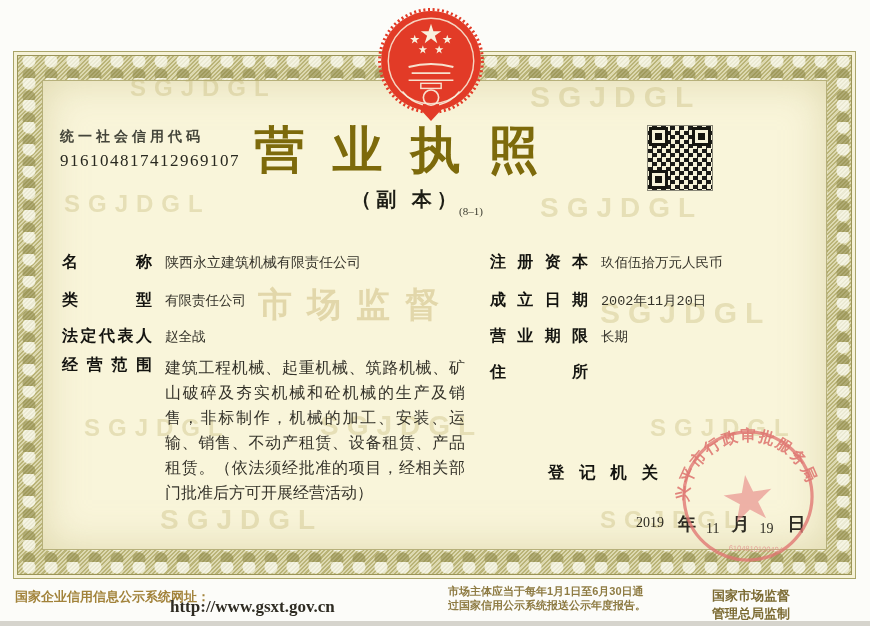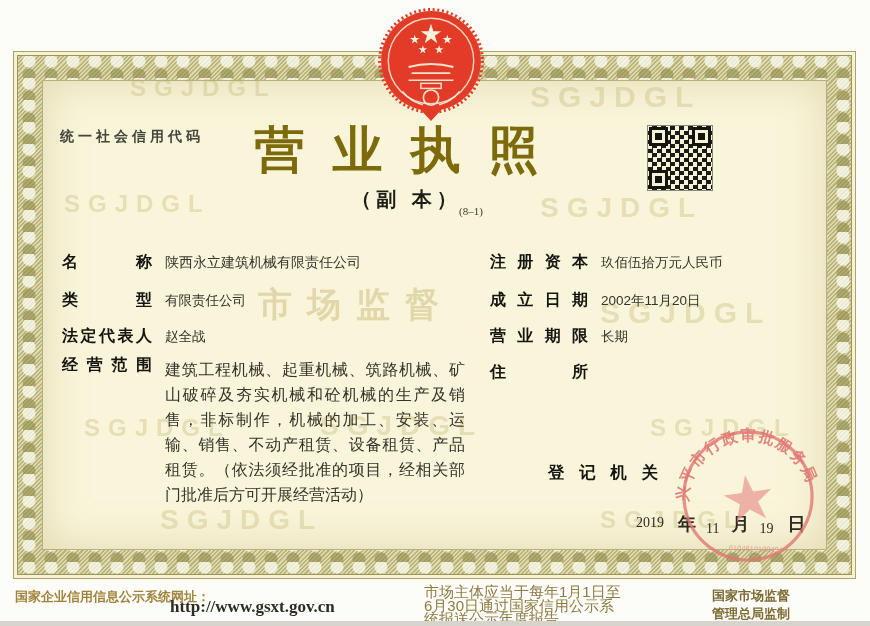--- a/index.html
+++ b/index.html
@@ -44,42 +44,42 @@
     background-size:9px 9px;outline:1px solid rgba(27,27,24,.5);}
   .finder{position:absolute;width:13px;height:13px;border:3px solid #15150f;background:#f6f2d8;}
   .finder i{display:block;width:7px;height:7px;margin:3px;background:#15150f;}
   .qr-caption{position:absolute;left:722px;top:136px;width:96px;font-size:10px;line-height:13px;
     color:#55554a;text-align:justify;}
   
   .row{position:absolute;display:flex;align-items:flex-start;}
   .lab{font-weight:bold;font-size:16px;color:#141410;flex:0 0 auto;}
   .jchars{display:flex;justify-content:space-between;}
   .lw{width:90px;}.rw{width:98px;}
-  .val{margin-left:13px;margin-top:2px;font-family:Liberation Sans, sans-serif;
+  .val{margin-left:13px;margin-top:2px;font-family:Liberation Mono, monospace;
     font-size:13.5px;color:#35332a;}
   .val-big{font-size:14px;}
   .scope{width:300px;line-height:25px;text-align:justify;font-size:16px;}
   .registry{position:absolute;left:548px;top:462px;width:110px;font-weight:bold;
     font-size:16.5px;color:#141410;}
   
   .dateline{position:absolute;left:636px;top:512px;display:flex;align-items:flex-start;
     color:#2c2a22;z-index:4;}
   .dateline .cn{font-weight:bold;font-size:18px;}
   .dateline .num{font-family:"Liberation Serif",serif;font-size:14px;position:relative;top:3px;}
   .dateline .num.sm{font-size:14px;top:9px;}
   .gap14{margin-left:14px;}.gap12{margin-left:12px;}.gap10{margin-left:10px;}
   
   .seal{position:absolute;left:664px;top:412px;width:168px;height:168px;z-index:5;
     pointer-events:none;opacity:.92;}
   
   .f-left-label{position:absolute;left:15px;top:588px;font-size:13px;font-weight:bold;color:#a2833b;}
   .f-left-url{position:absolute;left:170px;top:597px;font-family:Liberation Serif, serif;
     font-size:17px;font-weight:bold;color:#2e2b22;}
-  .f-mid{position:absolute;left:424px;top:585px;width:200px;font-size:15px;line-height:13.5px;
-    color:#8e7b43;font-weight:normal;}
+  .f-mid{position:absolute;left:448px;top:585px;width:200px;font-size:11px;line-height:13.5px;
+    color:#8e7b43;font-weight:bold;}
   .f-right{position:absolute;left:712px;top:587px;font-size:13px;color:#7c6b33;font-weight:bold;}
   .edge-strip{position:absolute;left:0;top:621px;width:870px;height:5px;background:#d6d4cd;z-index:6;}
 </style>
 </head>
 <body>
 
 <div class="cert">
   <div class="band">
     <div class="inner"></div>
   </div>
@@ -115,20 +115,21 @@
       <path d="M30,60 Q52,54 74,60" stroke-width="2"></path>
       <line x1="33" y1="66" x2="71" y2="66" stroke-width="1.6"></line>
       <line x1="30" y1="73" x2="74" y2="73" stroke-width="1.6"></line>
       <rect x="42" y="76" width="20" height="5" stroke-width="1.4"></rect>
       <circle cx="52" cy="90" r="7.5" stroke-width="1.6"></circle>
       <path d="M24,84 Q32,94 44,97 M80,84 Q72,94 60,97" stroke-width="1.4"></path>
     </g>
   </svg>
 
   <div class="credit-label">统一社会信用代码</div>
+  <div class="credit-code">916104817412969107</div>
 
   <div class="title">营业执照</div>
   <div class="subtitle">（副 本）</div>
   <div class="copynum">(8–1)</div>
 
   <div class="qr">
     <div class="finder" style="left:1px;top:1px;">
         <i></i>
       </div>
     <div class="finder" style="right:1px;top:1px;">

